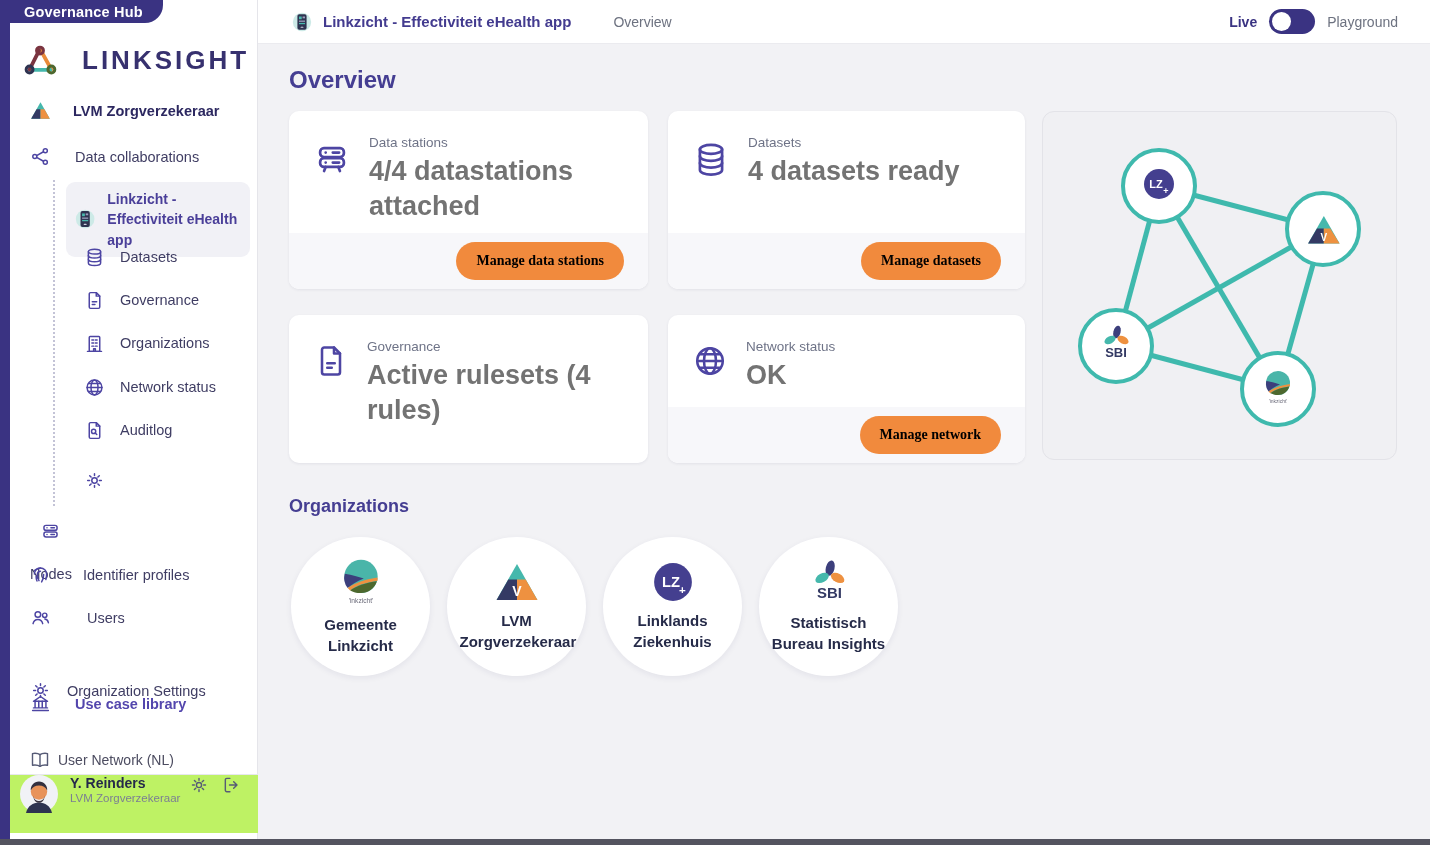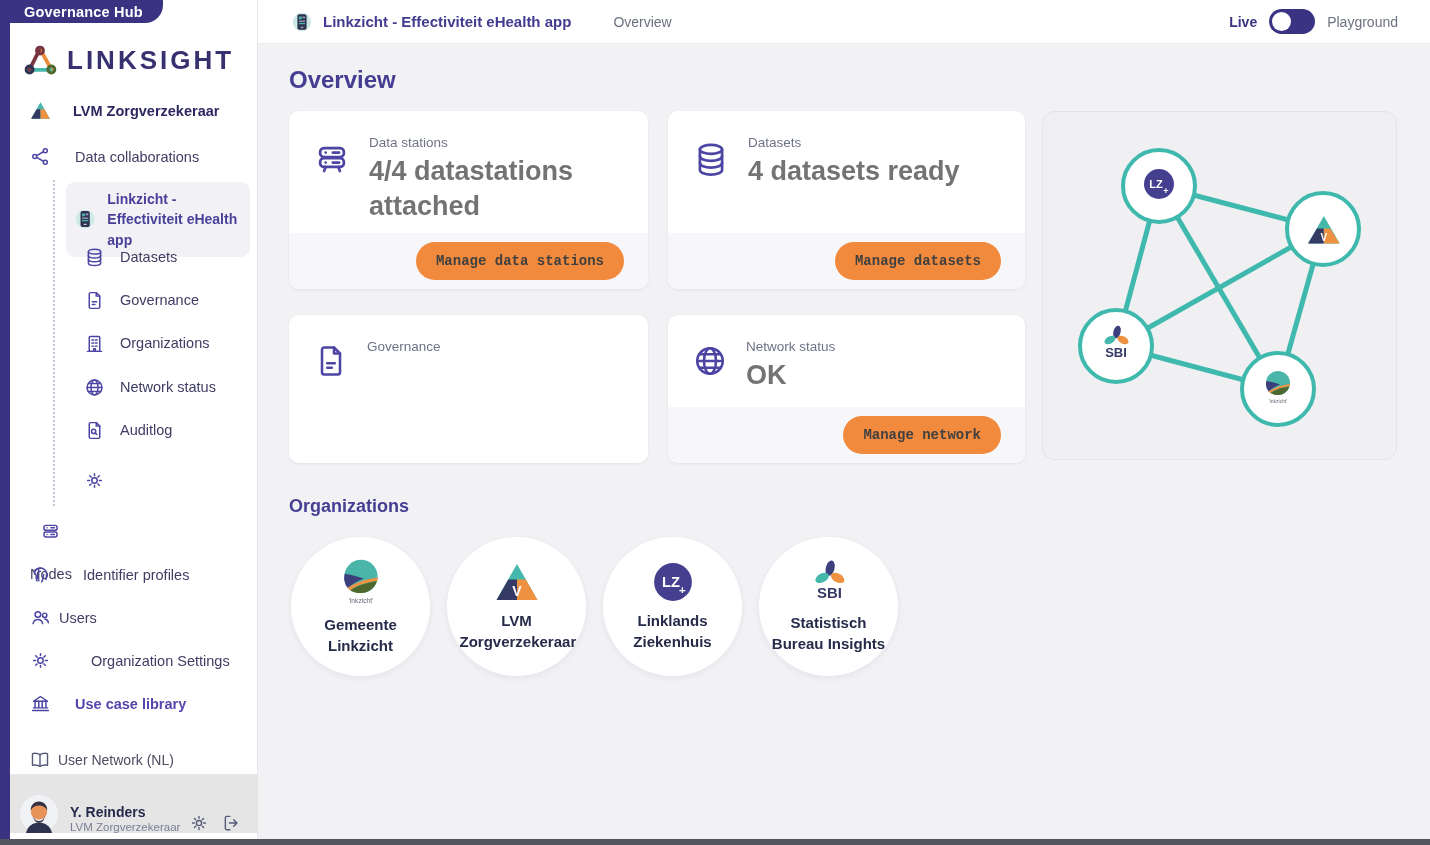--- a/index.html
+++ b/index.html
@@ -10,21 +10,21 @@
   
   .sidebar { position:absolute; left:0; top:0; width:258px; height:839px;
     background:#fff; border-right:1px solid #e5e5ea; z-index:5; }
   .stripe { position:absolute; left:0; top:0; width:10px; height:839px;
     background:#3a3382; z-index:8; }
   .hub-badge { position:absolute; left:0; top:0; width:163px; height:23px;
     background:#3a3382; color:#fff; border-radius:0 0 18px 0; z-index:9;
     display:flex; align-items:center; padding-left:24px;
     font-size:14.5px; font-weight:600; letter-spacing:.2px; }
   .brand { position:absolute; left:22px; top:44px; display:flex;
-    align-items:center; gap:9px; }
+    align-items:center; gap:24px; }
   .brand-word { font-size:26px; font-weight:800; letter-spacing:3px;
     color:#37316f; }
 
   .srow { position:absolute; display:flex; align-items:center; gap:22px;
     left:30px; cursor:pointer; }
   .srow .lbl { font-size:14.5px; color:#3f3d63; font-weight:500; }
   .srow .lbl.bold { font-weight:700; color:#2c2860; }
   .icon { stroke:#4d45a3; fill:none; stroke-width:1.7;
     stroke-linecap:round; stroke-linejoin:round; flex:0 0 auto; }
   .icon.gray { stroke:#565b76; }
@@ -37,22 +37,22 @@
     cursor:pointer; }
   .active-item .lbl { font-size:14px; font-weight:700; color:#4a3f99;
     line-height:1.45; width:145px; }
   .subrow { left:84px; gap:15px; }
   .subrow .lbl { width:142px; line-height:1.35; }
   .purple-link .lbl { color:#5346ad; font-weight:700; }
   .guides-row { gap:8px; }
   .guides-row .lbl { color:#4c4c60; font-size:14px; font-weight:400; }
 
   .user-footer { position:absolute; left:0; bottom:6px; width:258px;
-    height:59px; border-top:1px solid #e7e7ee; background:#e5e5e5;
-    display:flex; align-items:flex-end; padding:0 16px 0 20px; z-index:6;margin-top:21px; }
+    height:59px; border-top:1px solid #e7e7ee; background:#bef264;
+    display:flex; align-items:flex-start; padding:0 16px 0 20px; z-index:6;margin-top:21px; }
   .user-meta { margin-left:12px; flex:1; }
   .user-name { font-size:14px; font-weight:700; color:#25294a; }
   .user-org { font-size:11.5px; color:#7b7f93; margin-top:1px; }
   .user-actions { display:flex; gap:13px; align-items:center; }
 
   .bottom-bar { position:absolute; left:0; bottom:0; width:1430px;
     height:6px; background:#54545f; z-index:10; }
 
   
   .topbar { position:absolute; left:258px; top:0; width:1172px; height:44px;
@@ -77,23 +77,23 @@
     font-weight:800; color:#453e92; }
   .card { position:absolute; background:#fff; border-radius:10px;
     box-shadow:0 1px 3px rgba(35,35,80,.08); overflow:hidden; }
   .card-body { display:flex; gap:18px; padding:24px 24px 0 24px; }
   .card-label { font-size:13.5px; color:#6e7387; margin-bottom:4px; }
   .card-title { font-size:27px; font-weight:800; color:#737373;
     line-height:1.3; max-width:250px; }
   .card-footer { position:absolute; left:0; right:0; bottom:0; height:56px;
     background:#f7f7fa; display:flex; align-items:center;
     justify-content:flex-end; padding-right:24px; }
-  .btn-orange { background:#f18a3d; color:#404040; border:none; height:38px;
+  .btn-orange { background:#f18a3d; color:#000000; border:none; height:38px;
     border-radius:19px; padding:4px 20px; font-size:14px; font-weight:700;
-    font-family:Liberation Mono, monospace; cursor:pointer; }
+    font-family:Liberation Serif, serif; cursor:pointer; }
 
   .graph-panel { position:absolute; left:784px; top:67px; width:355px;
     height:349px; background:#f0f0f3; border:1px solid #e3e3e8;
     border-radius:12px; }
 
   .h2 { position:absolute; left:31px; top:452px; font-size:18px;
     font-weight:800; color:#453e92; }
   .org-row { position:absolute; left:33px; top:493px; display:flex;
     gap:17px; }
   .org-circle { width:139px; height:139px; border-radius:50%;
@@ -221,31 +221,31 @@
       <svg class="icon" width="21" height="21" viewBox="0 0 24 24">
         <path d="M5 11.5a7 7 0 0 1 14 0c0 2.2-.3 4.3-.9 6.3"></path>
         <path d="M8 19.5a14 14 0 0 1-1-5.2"></path>
         <path d="M12 8.3a3.6 3.6 0 0 0-3.6 3.6c0 2.6.7 5 1.9 7.1"></path>
         <path d="M15.6 11.9c0 3.2-.8 6.1-2.3 8.6"></path>
         <path d="M12 4.6a9.5 9.5 0 0 0-6.6 2.7"></path>
       </svg>
       <span class="lbl">Identifier profiles</span>
     </div>
 
-    <div class="srow" style="top:607px; gap:8px;">
+    <div class="srow" style="top:607px; gap:36px;">
       <svg class="icon" width="21" height="21" viewBox="0 0 24 24">
         <circle cx="9" cy="8.5" r="3.2"></circle>
         <path d="M3.5 19c.6-3 2.8-4.8 5.5-4.8s4.9 1.8 5.5 4.8"></path>
         <circle cx="16.8" cy="9.5" r="2.5"></circle>
         <path d="M17 13.8c2.2.3 3.6 1.8 4 4.2"></path>
       </svg>
       <span class="lbl">Users</span>
     </div>
 
-    <div class="srow" style="top:650px; gap:40px;">
+    <div class="srow" style="top:680px; gap:16px;">
       <svg class="icon" width="21" height="21" viewBox="0 0 24 24">
         <circle cx="12" cy="12" r="3.1"></circle>
         <path d="M12 4.2v2.2 M12 17.6v2.2 M4.2 12h2.2 M17.6 12h2.2 M6.5 6.5l1.6 1.6 M15.9 15.9l1.6 1.6 M17.5 6.5l-1.6 1.6 M8.1 15.9l-1.6 1.6"></path>
       </svg>
       <span class="lbl">Organization Settings</span>
     </div>
 
     <div class="srow purple-link" style="top:693px; gap:24px;">
       <svg class="icon" width="21" height="21" viewBox="0 0 24 24">
         <path d="M4 9.5 12 4l8 5.5z"></path>
@@ -350,20 +350,21 @@
     </div>
 
     <div class="card" style="left:31px; top:271px; width:359px; height:148px;">
       <div class="card-body">
         <svg class="icon" width="36" height="36" viewBox="0 0 24 24" style="margin-top:4px;">
           <path d="M14 3H7.5A1.5 1.5 0 0 0 6 4.5v15A1.5 1.5 0 0 0 7.5 21h9a1.5 1.5 0 0 0 1.5-1.5V7z"></path>
           <path d="M14 3v4h4 M9.5 13.5h5 M9.5 16.5h3"></path>
         </svg>
         <div>
           <div class="card-label">Governance</div>
+          <div class="card-title">Active rulesets (4 rules)</div>
         </div>
       </div>
     </div>
 
     <div class="card" style="left:410px; top:271px; width:357px; height:148px;">
       <div class="card-body">
         <svg class="icon" width="36" height="36" viewBox="0 0 24 24" style="margin-top:4px;">
           <circle cx="12" cy="12" r="8.5"></circle>
             <ellipse cx="12" cy="12" rx="4" ry="8.5"></ellipse>
           <path d="M3.5 12h17 M5.2 7.5h13.6 M5.2 16.5h13.6"></path>

